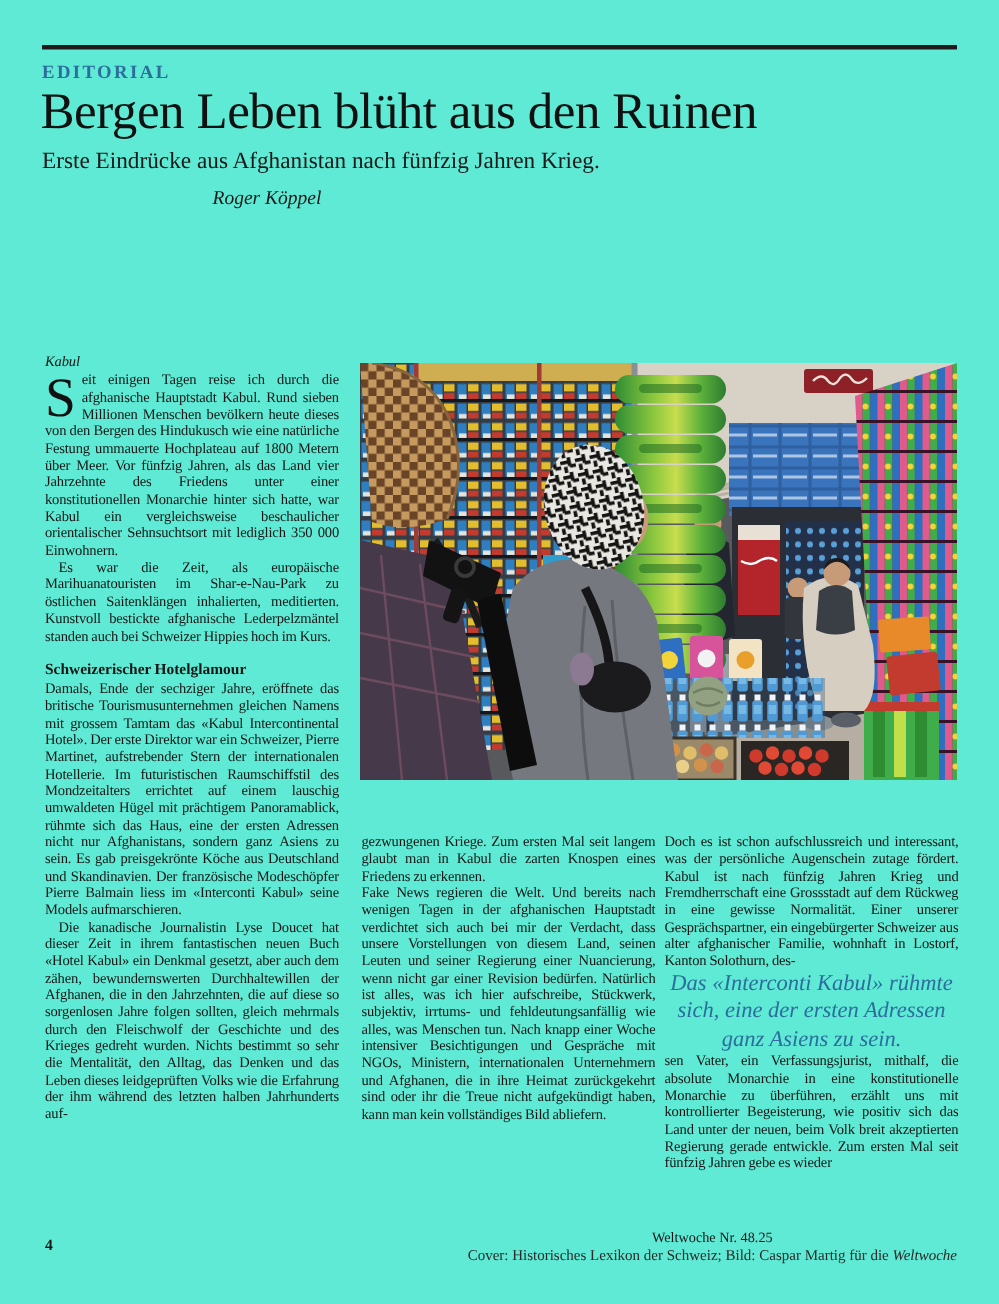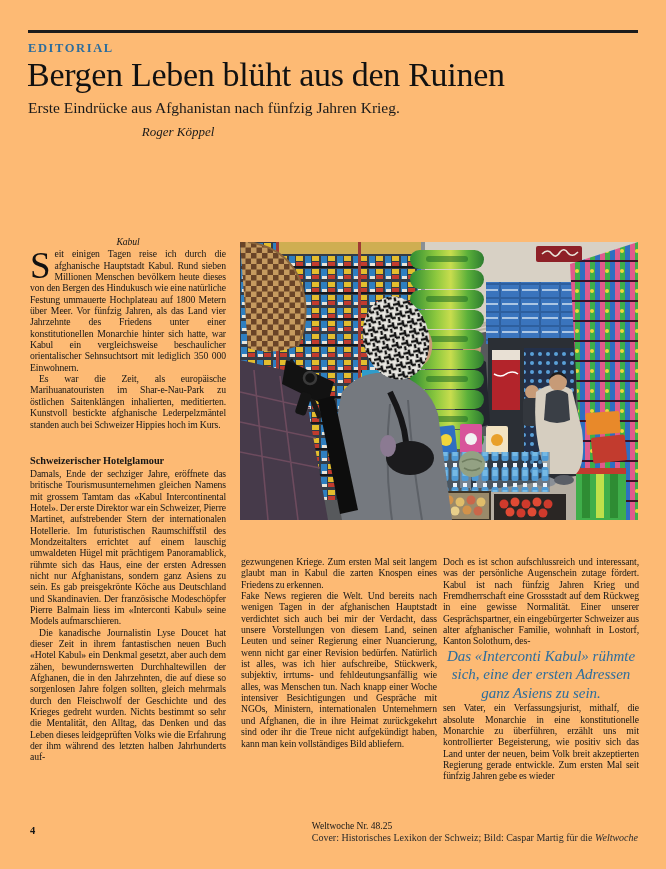--- a/index.html
+++ b/index.html
@@ -1,17 +1,17 @@
 <!DOCTYPE html>
 <html lang="de"><head>
 <meta charset="utf-8">
 <style>
   html,body{margin:0;padding:0;background:#ffffff;}
   .page{
-    position:relative;width:666px;height:869px;background:#fdba74;
+    position:relative;width:666px;height:869px;background:#5eead4;
     font-family:"Liberation Serif","DejaVu Serif",serif;color:#141414;
     overflow:hidden;
   }
   .toprule{position:absolute;left:28px;right:28px;top:30px;height:2.5px;background:#1c1c1c;}
   .kicker{
     position:absolute;left:28px;top:41px;
     font-size:12.5px;font-weight:600;letter-spacing:1.6px;color:#2c6d9d;
   }
   .headline{
     position:absolute;left:27px;top:56px;width:620px;margin:0;
@@ -26,41 +26,41 @@
     font-size:13px;font-style:italic;color:#1a1a1a;text-align:center;
   }
   .bodycol{
     position:absolute;width:196px;
     font-size:9.7px;line-height:11.35px;text-align:justify;
     letter-spacing:-0.1px;word-spacing:-0.3px;color:#161616;
     overflow:hidden;
   }
   .bodycol p{margin:0;}
   .bodycol p.ind{text-indent:9px;}
-  .bodycol h3{margin:25px 0 1px 0;font-size:10.3px;line-height:12px;letter-spacing:0;}
+  .bodycol h3{margin:11px 0 1px 0;font-size:10.3px;line-height:12px;letter-spacing:0;}
   .col-left{left:30px;top:236px;height:574px;}
   .col-mid{left:241px;top:556px;height:270px;}
   .col-right{left:443px;top:556px;height:272px;}
-  .dateline{display:block;text-align:center;font-style:italic;margin:0 0 1px 0;}
+  .dateline{display:block;text-align:left;font-style:italic;margin:0 0 1px 0;}
   .dropcap{
     float:left;font-size:37px;line-height:31px;padding:2px 4px 0 0;
     font-weight:500;color:#111;
   }
   .pullquote{
     margin:10px 0 8px 0;font-style:italic;color:#2c6d9d;
     font-size:15px;line-height:18.5px;text-align:center;letter-spacing:0;word-spacing:0;
   }
   .photo-wrap{position:absolute;left:240px;top:242px;width:398px;height:278px;overflow:hidden;background:#57595c;}
   .caption{
     position:absolute;left:240px;top:526px;width:398px;
     font-size:10px;color:#161616;
   }
   .caption .lead{font-style:italic;font-weight:700;}
   .pagenum{position:absolute;left:30px;top:825px;font-size:10.5px;font-weight:700;color:#161616;}
-  .footer-right{position:absolute;right:28px;top:821px;text-align:left;}
+  .footer-right{position:absolute;right:28px;top:821px;text-align:center;}
   .issue{font-size:9.5px;color:#161616;}
   .credits{font-size:10px;color:#2a2a2a;margin-top:1px;}
   .credits .it{font-style:italic;}
 </style>
 </head>
 <body>
 
 <div class="page">
 
   <div class="toprule"></div>

